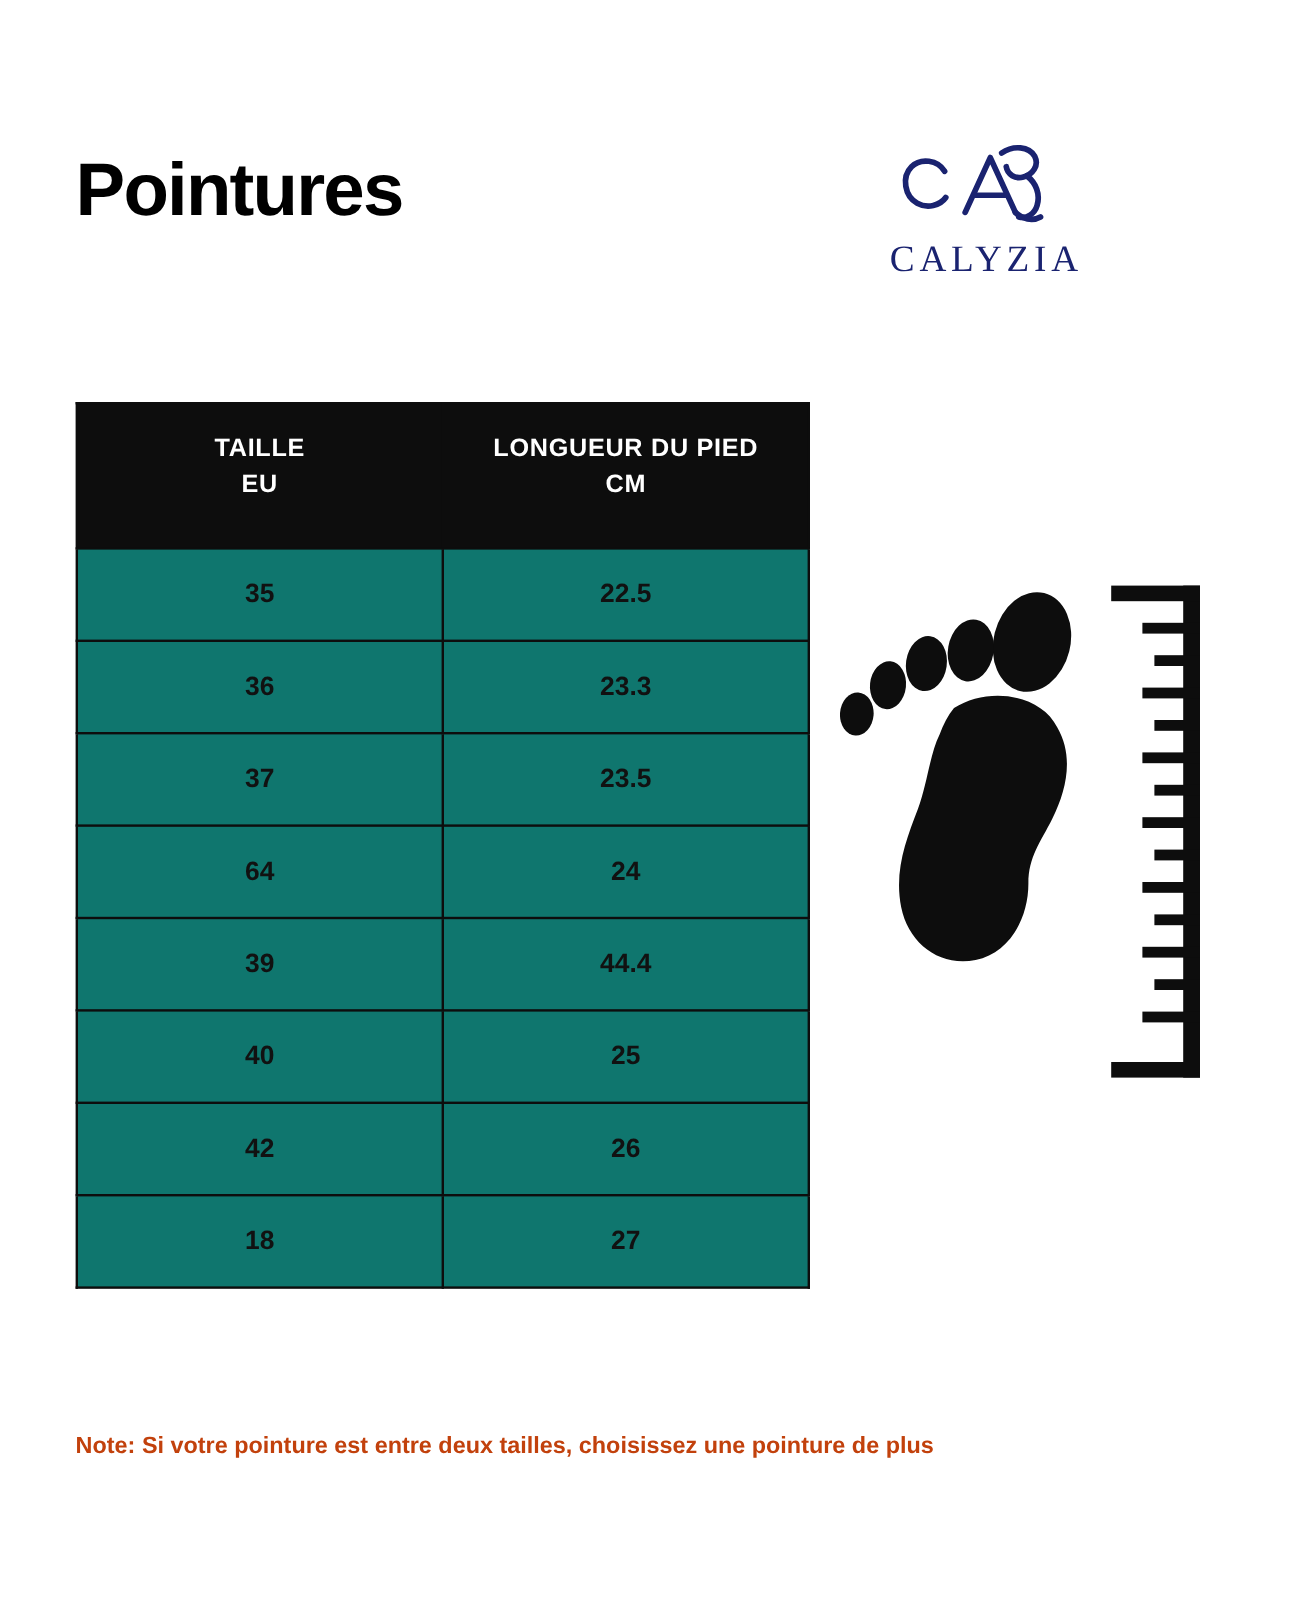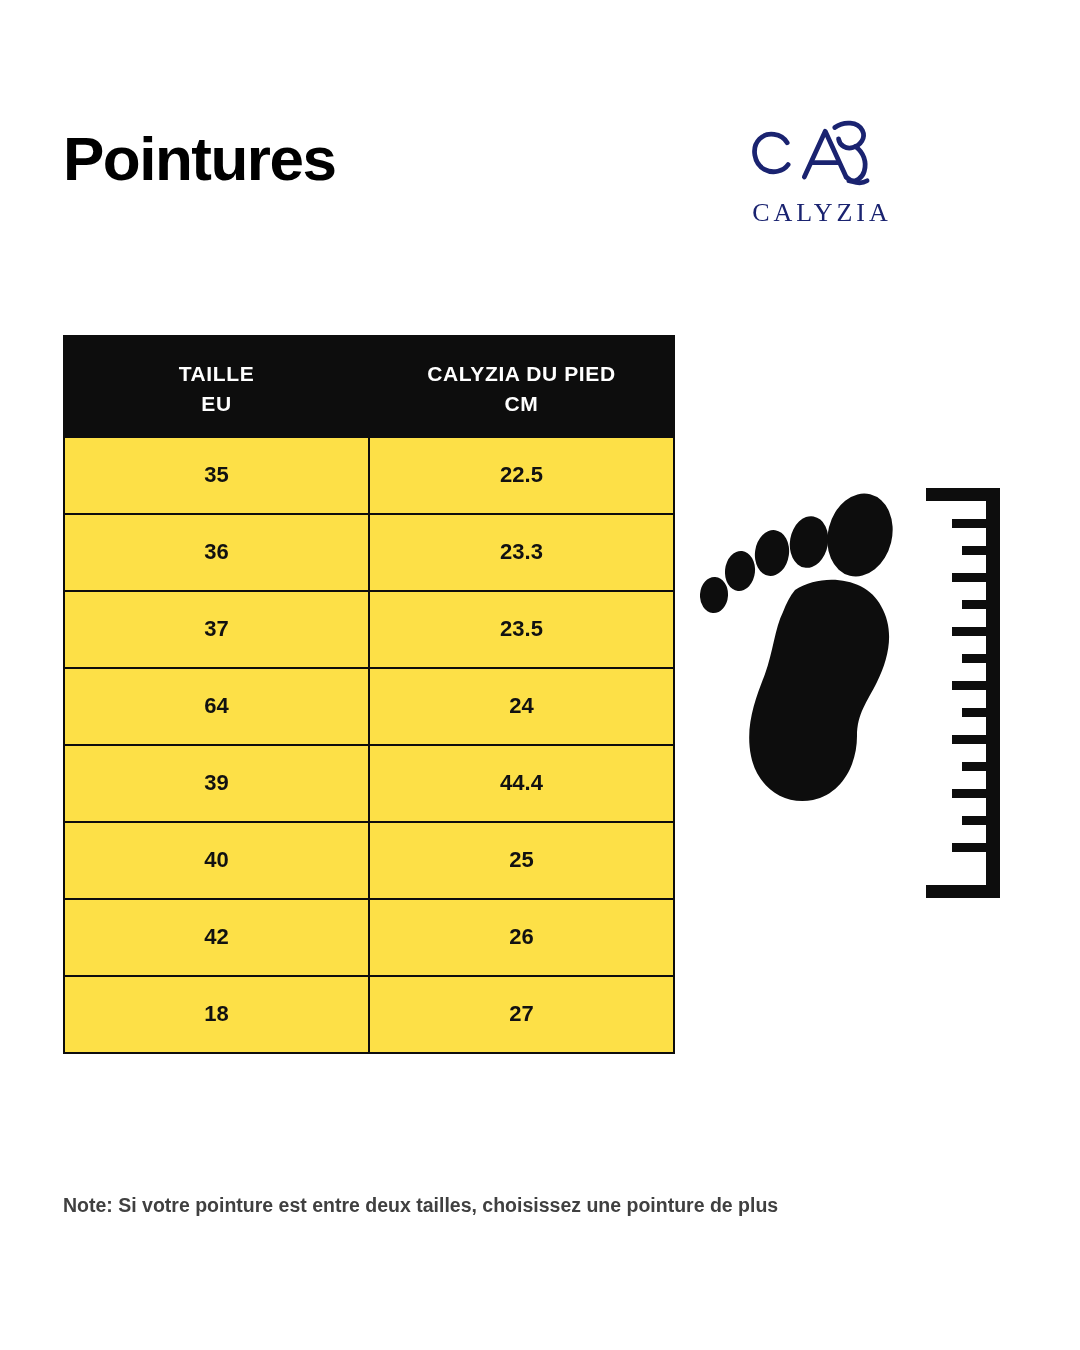--- a/index.html
+++ b/index.html
@@ -49,21 +49,21 @@
     text-align: center;
   }
   .brand-mark {
     height: 78px;
     display: block;
     margin: 0 auto;
   }
   .brand-name {
     margin-top: 2px;
     font-family: "Liberation Serif", serif;
-    font-size: 26px;
+    font-size: 31px;
     letter-spacing: 4px;
     color: #1a2370;
     white-space: nowrap;
   }
 
   
   .size-table {
     position: absolute;
     top: 335px;
     left: 63px;
@@ -75,30 +75,30 @@
   .size-table td {
     border: 2px solid #0d0d0d;
     text-align: center;
   }
   .size-table thead th {
     background: #0d0d0d;
     color: #ffffff;
     font-size: 21px;
     font-weight: bold;
     letter-spacing: 0.6px;
-    padding: 22px 6px 16px 6px;
+    padding: 22px 6px 36px 6px;
     line-height: 1.45;
     border-color: #0d0d0d;
   }
   .size-table tbody td {
     font-size: 22px;
     font-weight: bold;
     color: #111111;
     height: 73px;
-    background: #fde047;
+    background: #0f766e;
   }
   .col-eu { width: 50%; }
   .col-cm { width: 50%; }
 
   .th-line2 {
     display: block;
   }
 
   
   .illustration {
@@ -111,21 +111,21 @@
 
   
   .note {
     position: absolute;
     left: 63px;
     top: 1188px;
     width: 760px;
     font-size: 19.5px;
     font-weight: bold;
     line-height: 1.75;
-    color: #404040;
+    color: #c2410c;
   }
 </style>
 </head>
 <body>
 
 <div class="page">
 
   <div class="header">
     <div class="page-title">Pointures</div>
 
@@ -148,21 +148,21 @@
   </div>
 
   <table class="size-table">
     <thead>
       <tr>
         <th class="col-eu">
           <span>TAILLE</span>
           <span class="th-line2">EU</span>
         </th>
         <th class="col-cm">
-          <span>CALYZIA DU PIED</span>
+          <span>LONGUEUR DU PIED</span>
           <span class="th-line2">CM</span>
         </th>
       </tr>
     </thead>
     <tbody>
       <tr>
         <td>35</td>
         <td>22.5</td>
       </tr>
       <tr>

